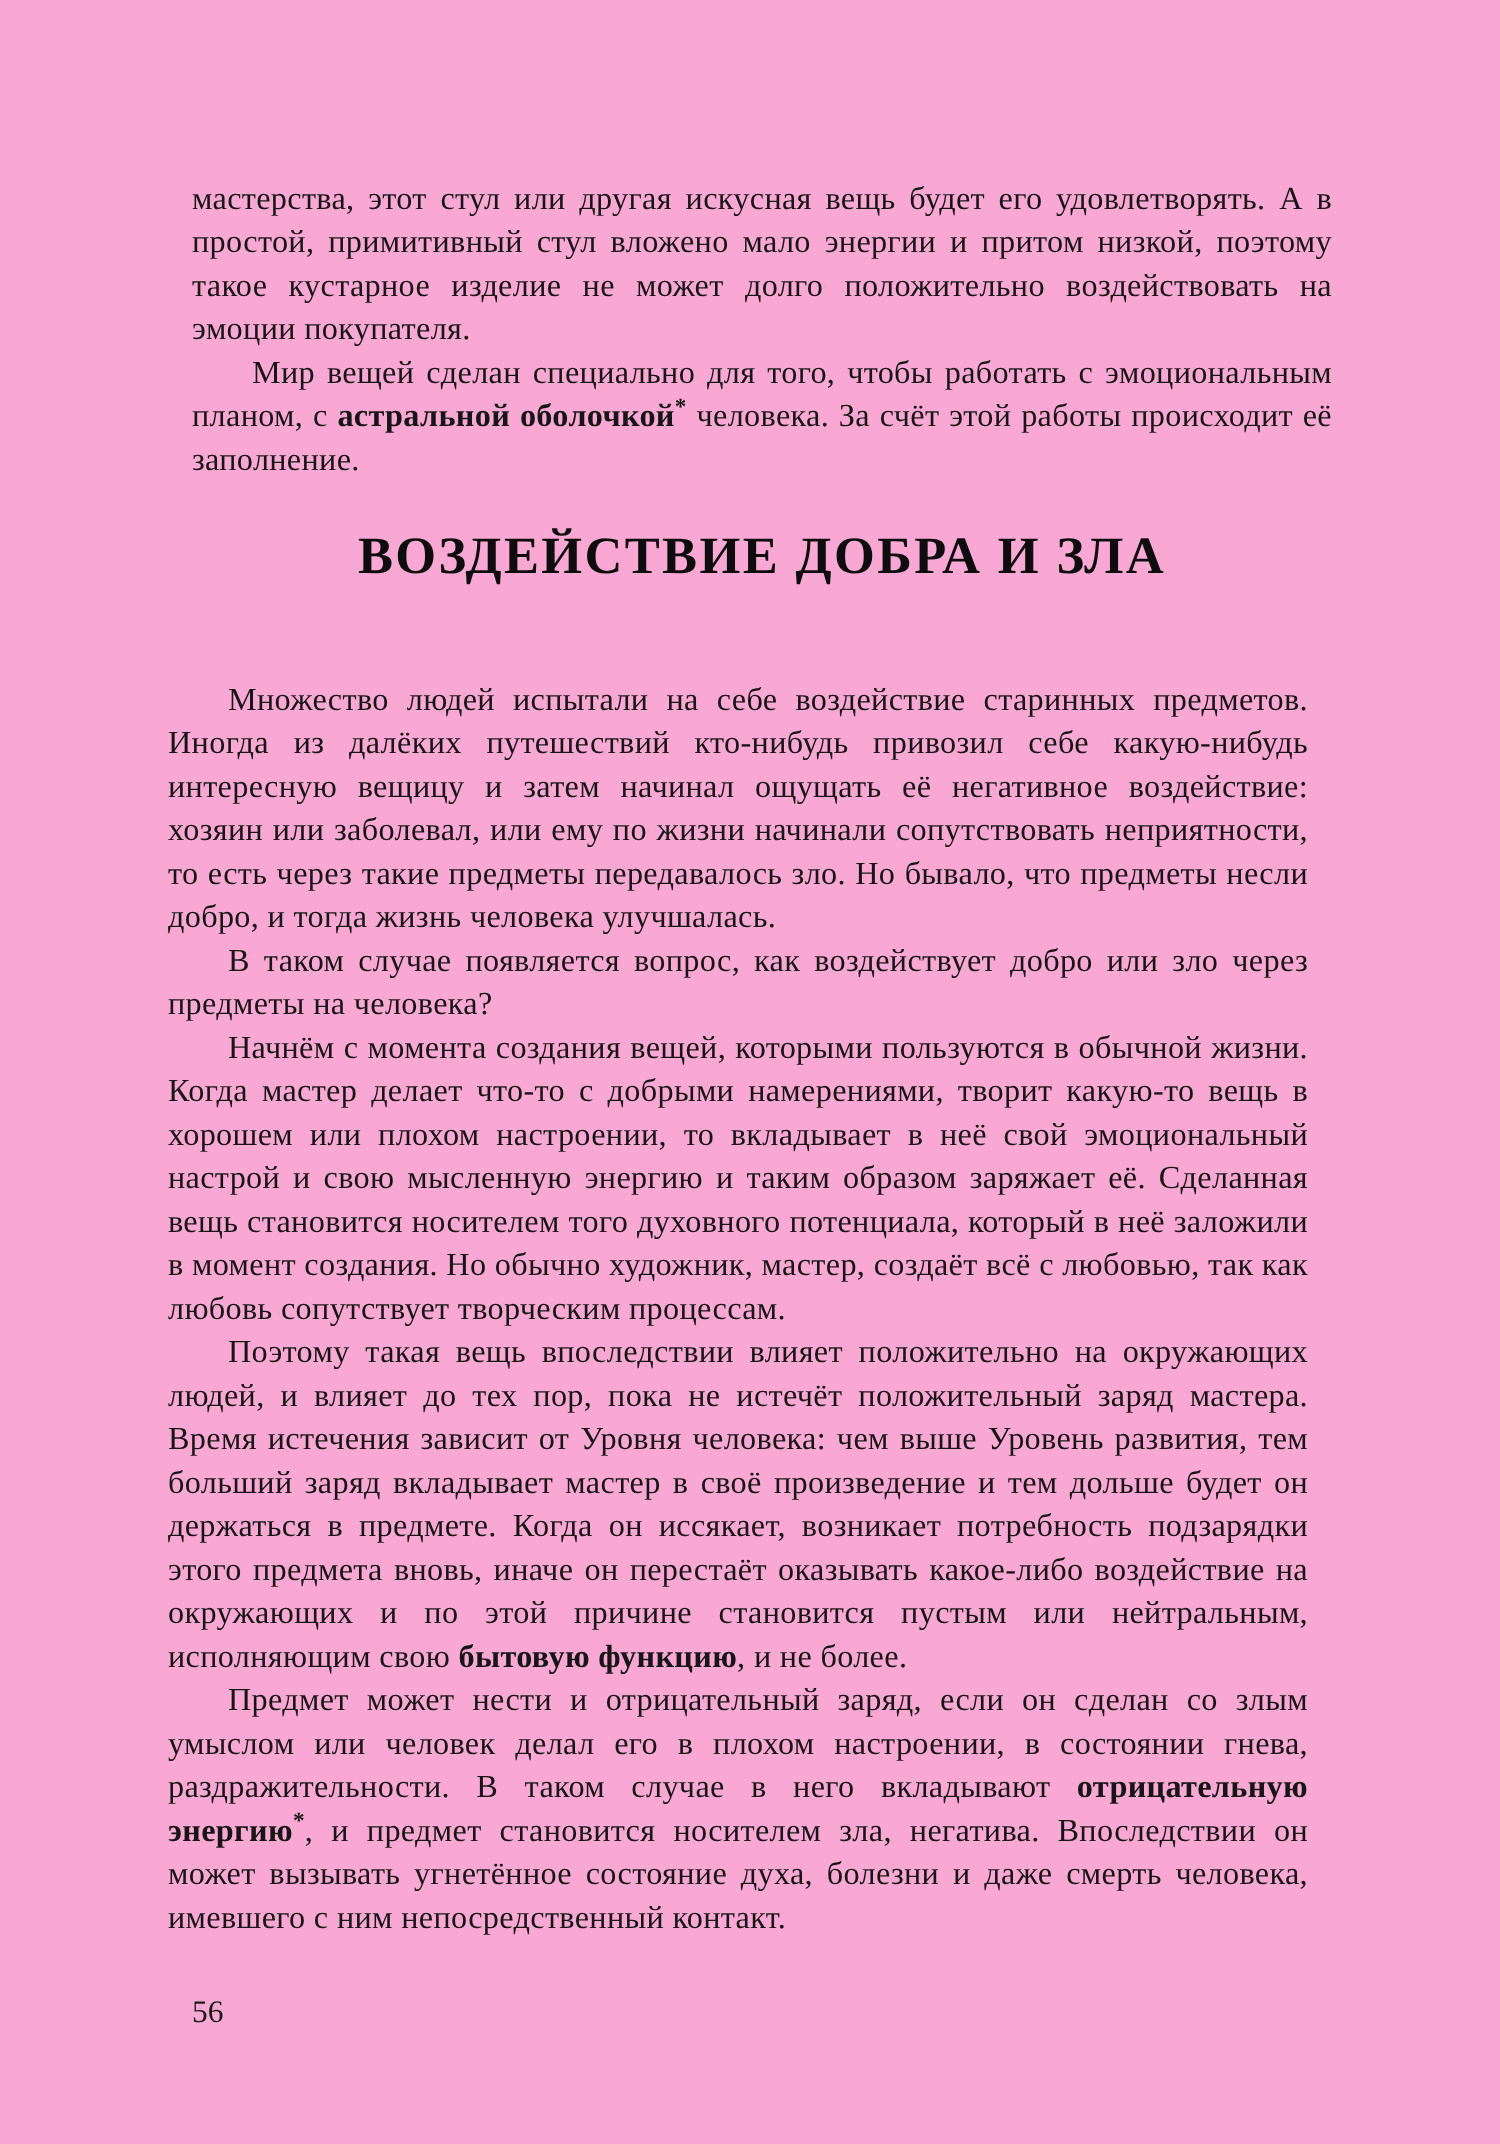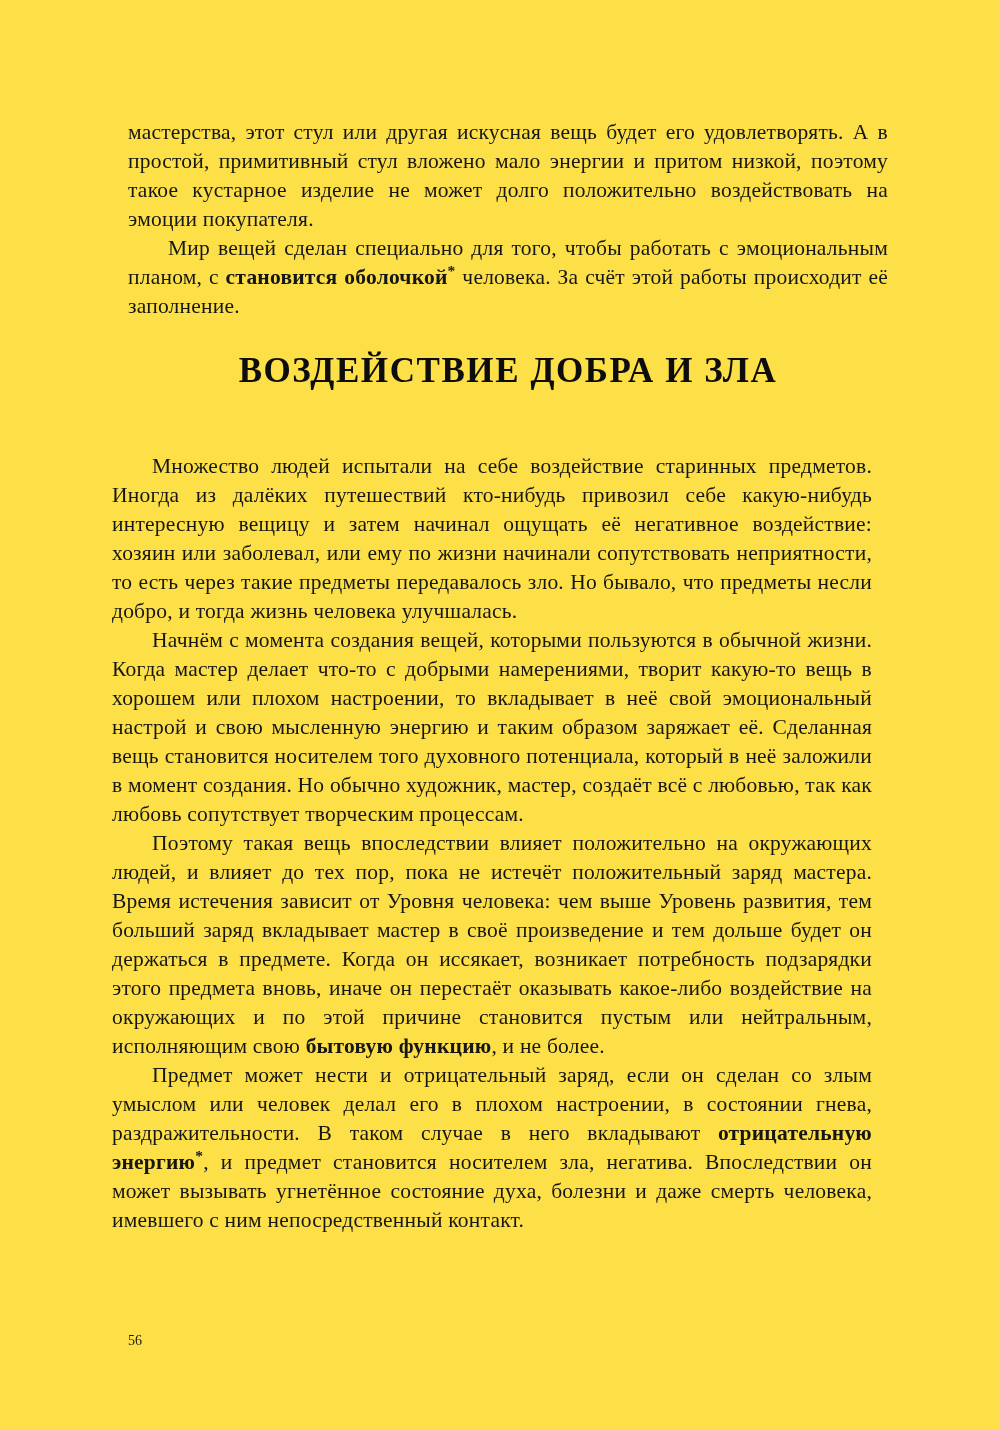--- a/index.html
+++ b/index.html
@@ -7,21 +7,21 @@
     margin: 0;
     padding: 0;
     background: #ffffff;
   }
 
   .page {
     position: relative;
     width: 1000px;
     height: 1429px;
     margin: 0 auto;
-    background: #fde047;
+    background: #f9a8d4;
     box-sizing: border-box;
     font-family: "Liberation Serif", "DejaVu Serif", serif;
     color: #161616;
     overflow: hidden;
     padding-left: 24px;
   }
 
   .text-block {
     position: absolute;
     left: 128px;
@@ -87,44 +87,45 @@
     position: absolute;
     left: 112px;
     top: 452px;
     width: 760px;
   }
 
   .folio {
     position: absolute;
     left: 128px;
     top: 1328px;
-    font-size: 14px;
+    font-size: 21px;
     line-height: 26px;
     color: #1a1a1a;
     font-family: "Liberation Serif", "DejaVu Serif", serif;
   }
 </style>
 </head>
 <body>
 
 <div class="page">
 
   <div class="text-block">
       <p class="para no-indent"><span>мастерства, этот стул или другая искусная вещь будет его удовлетворять. А в простой, примитивный стул вложено мало энергии и притом низкой, поэтому такое кустарное изделие не может долго положительно воздействовать на эмоции покупателя.</span></p>
-      <p class="para"><span>Мир вещей сделан специально для того, чтобы работать с эмоциональным планом, с </span><b>становится оболочкой</b><span class="fnmark">*</span><span> человека. За счёт этой работы происходит её заполнение.</span></p>
+      <p class="para"><span>Мир вещей сделан специально для того, чтобы работать с эмоциональным планом, с </span><b>астральной оболочкой</b><span class="fnmark">*</span><span> человека. За счёт этой работы происходит её заполнение.</span></p>
     </div>
 
   <div class="heading-wrap">
     <h2 class="heading">
       <span class="hline">ВОЗДЕЙСТВИЕ ДОБРА И ЗЛА</span>
     </h2>
   </div>
 
   <div class="block-2">
       <p class="para"><span>Множество людей испытали на себе воздействие старинных предметов. Иногда из далёких путешествий кто-нибудь привозил себе какую-нибудь интересную вещицу и затем начинал ощущать её негативное воздействие: хозяин или заболевал, или ему по жизни начинали сопутствовать неприятности, то есть через такие предметы передавалось зло. Но бывало, что предметы несли добро, и тогда жизнь человека улучшалась.</span></p>
+      <p class="para"><span>В таком случае появляется вопрос, как воздействует добро или зло через предметы на человека?</span></p>
       <p class="para"><span>Начнём с момента создания вещей, которыми пользуются в обычной жизни. Когда мастер делает что-то с добрыми намерениями, творит какую-то вещь в хорошем или плохом настроении, то вкладывает в неё свой эмоциональный настрой и свою мысленную энергию и таким образом заряжает её. Сделанная вещь становится носителем того духовного потенциала, который в неё заложили в момент создания. Но обычно художник, мастер, создаёт всё с любовью, так как любовь сопутствует творческим процессам.</span></p>
       <p class="para"><span>Поэтому такая вещь впоследствии влияет положительно на окружающих людей, и влияет до тех пор, пока не истечёт положительный заряд мастера. Время истечения зависит от Уровня человека: чем выше Уровень развития, тем больший заряд вкладывает мастер в своё произведение и тем дольше будет он держаться в предмете. Когда он иссякает, возникает потребность подзарядки этого предмета вновь, иначе он перестаёт оказывать какое-либо воздействие на окружающих и по этой причине становится пустым или нейтральным, исполняющим свою </span><b>бытовую функцию</b><span>, и не более.</span></p>
       <p class="para"><span>Предмет может нести и отрицательный заряд, если он сделан со злым умыслом или человек делал его в плохом настроении, в состоянии гнева, раздражительности. В таком случае в него вкладывают </span><b>отрицательную энергию</b><span class="fnmark">*</span><span>, и предмет становится носителем зла, негатива. Впоследствии он может вызывать угнетённое состояние духа, болезни и даже смерть человека, имевшего с ним непосредственный контакт.</span></p>
     </div>
 
   <div class="folio">56</div>
 
 </div>
 
 </body></html>

